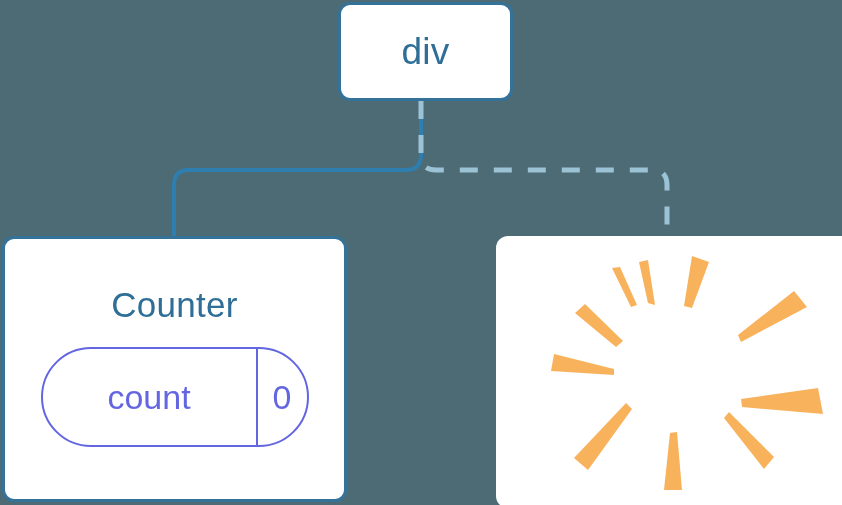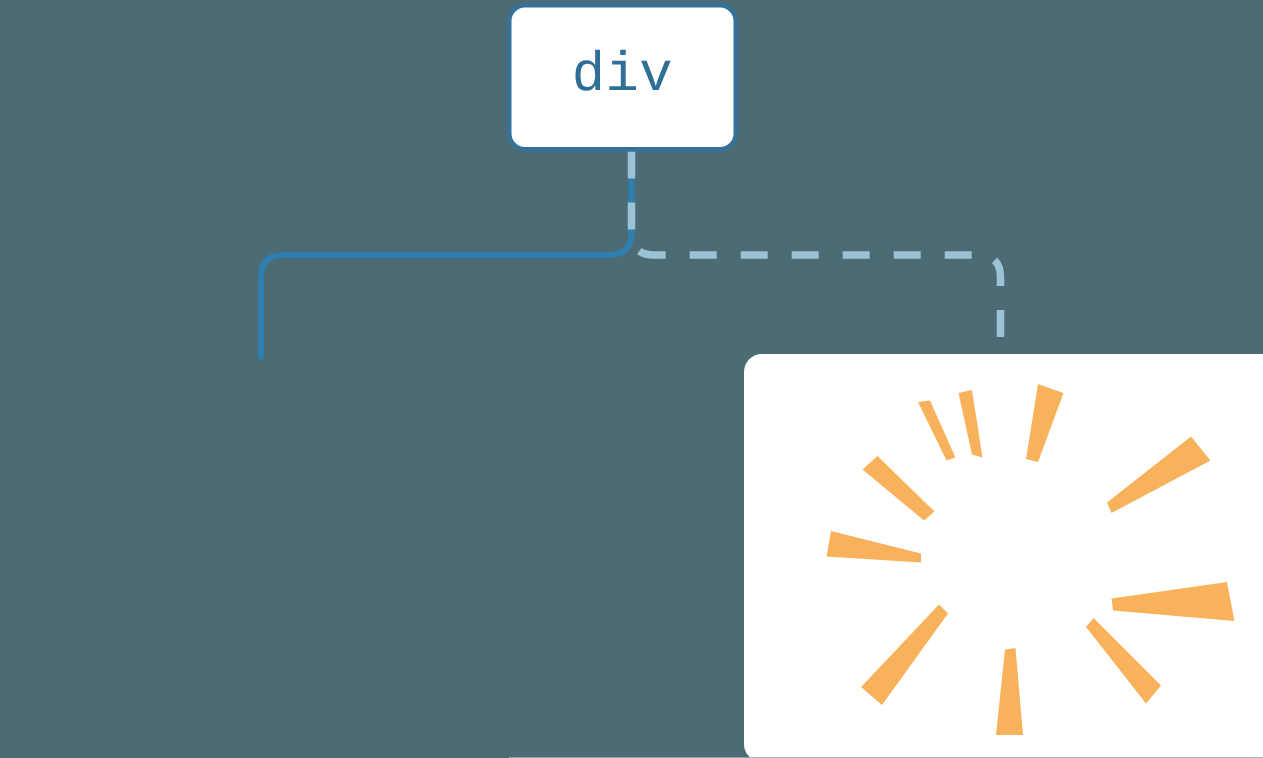--- a/index.html
+++ b/index.html
@@ -39,24 +39,23 @@
     align-items: center;
   }
   .node.bordered {
     border: 3px solid #357299;
   }
 
   
   #node-div {
     left: 338px;
     top: 2px;
-    width: 154px;
+    width: 175px;
     height: 99px;
     justify-content: center;
-    font-family: Liberation Mono, monospace;
   }
   .node-title {
     color: #2f6e96;
     font-size: 37px;
     line-height: 1;
     letter-spacing: 0.3px;
     font-weight: 400;
   }
 
   
@@ -128,20 +127,28 @@
 
     <path d="M 421 101 L 421 155 Q 421 170 406 170 L 189 170 Q 174 170 174 185 L 174 238" fill="none" stroke="#2e7eb0" stroke-width="4" stroke-linecap="round"></path>
 
     <path d="M 421 101 L 421 155 Q 421 170 436 170 L 652 170 Q 667 170 667 185 L 667 238" fill="none" stroke="#9cc2d6" stroke-width="5" stroke-linecap="butt" stroke-dasharray="18 16"></path>
   </svg>
 
   <div class="node bordered" id="node-div">
     <span class="node-title">div</span>
   </div>
 
+  <div class="node bordered" id="node-counter">
+    <span class="node-title">Counter</span>
+
+    <div class="state-pill">
+      <span class="state-key">count</span>
+      <span class="state-val">0</span>
+    </div>
+  </div>
 
   <div class="node" id="node-burst">
     <svg id="burst-svg" viewBox="0 0 360 272" xmlns="http://www.w3.org/2000/svg">
       <g fill="#f8b25c">
 
         <path d="M 196 20 L 213 26 L 196 72 L 188 70 Z"></path>
 
         <path d="M 143 26 L 152 24 L 159 69 L 152 67 Z"></path>
 
         <path d="M 79 77 L 89 68 L 127 105 L 120 111 Z"></path>

